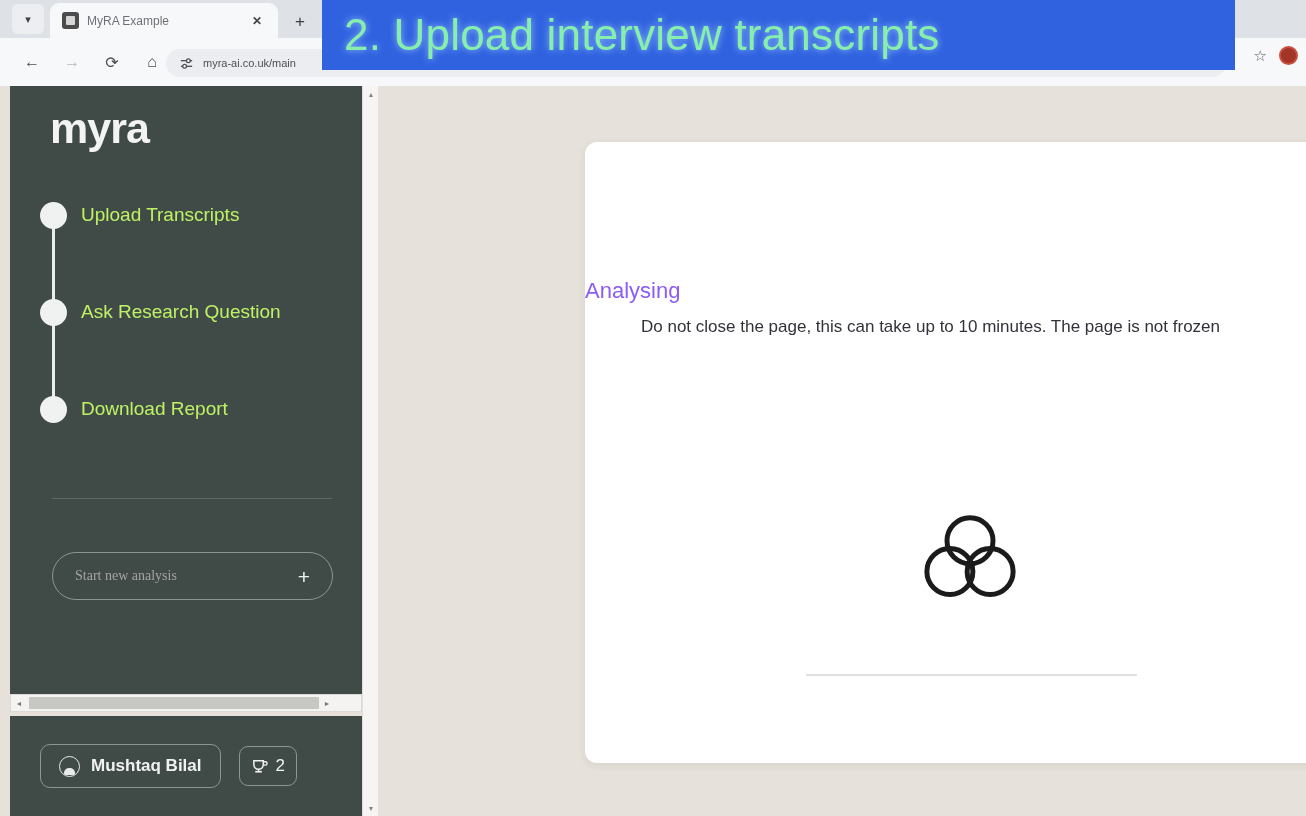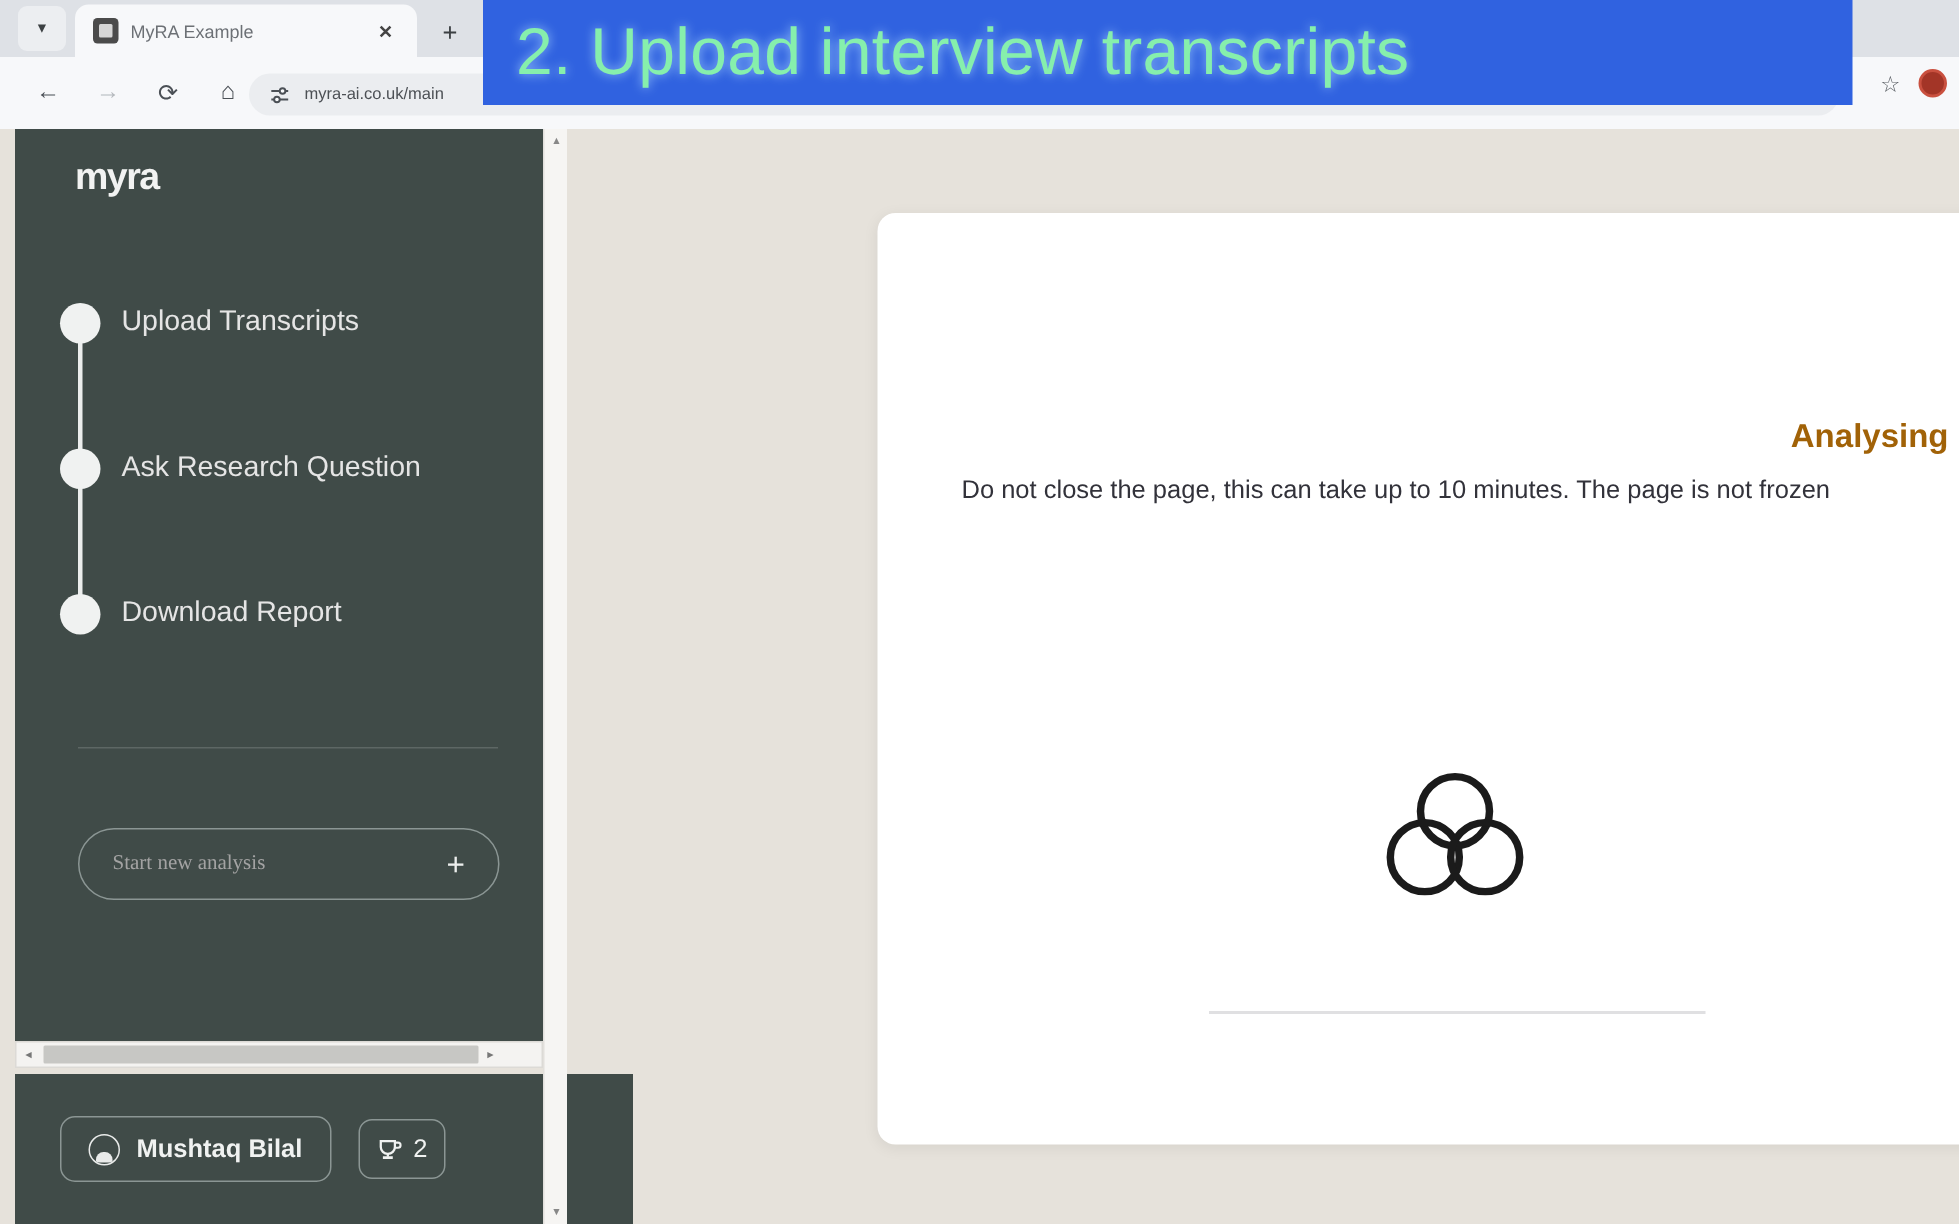--- a/index.html
+++ b/index.html
@@ -107,56 +107,56 @@
     background: #e6e2db; overflow: hidden;
   }
 
   
   .sidebar {
     position: absolute; left: 10px; top: 0; width: 352px; height: 620px;
     background: #404b48;
   }
   .brand {
     position: absolute; left: 40px; top: 18px;
-    color: #f2f3f2; font-size: 25px; font-weight: 600; letter-spacing: -1px;
+    color: #f2f3f2; font-size: 43px; font-weight: 600; letter-spacing: -1px;
   }
   .steps { position: absolute; left: 30px; top: 115px; width: 300px; }
   .step-track {
     position: absolute; left: 12px; top: 14px; width: 3px; height: 200px;
     background: #eceeed;
   }
   .step {
     position: relative; display: flex; align-items: center; gap: 14px;
     height: 28px; margin-bottom: 69px;
   }
   .step:last-child { margin-bottom: 0; }
   .step-dot {
     width: 27px; height: 27px; border-radius: 50%;
     background: #f0f2f1; flex: 0 0 auto; z-index: 2;
   }
   .step-label {
-    color: #e5e5e5; font-size: 19px; white-space: nowrap;
+    color: #bef264; font-size: 19px; white-space: nowrap;
   }
   .sidebar-divider {
     position: absolute; left: 42px; top: 412px; width: 280px; height: 1px;
     background: #5d6764;
   }
   .new-analysis-btn {
     position: absolute; left: 42px; top: 466px;
     width: 281px; height: 48px;
     border: 1.5px solid #8b9694; border-radius: 24px;
     display: flex; align-items: center; justify-content: space-between;
     padding: 0 22px;
   }
   .new-analysis-label { color: #a3a3a3; font-size: 14px; font-family: Liberation Serif, serif; }
   .new-analysis-plus { color: #eceeed; font-size: 21px; line-height: 1; }
 
   
   .sidebar-footer {
-    position: absolute; left: 10px; top: 630px; width: 412px; height: 100px;
+    position: absolute; left: 10px; top: 630px; width: 352px; height: 100px;
     background: #404b48;
     display: flex; align-items: center; gap: 18px; padding-left: 30px;
   }
   .user-chip {
     height: 44px; border: 1.5px solid #8b9694; border-radius: 10px;
     display: flex; align-items: center; gap: 11px; padding: 0 18px;
   }
   .user-avatar-icon {
     width: 21px; height: 21px; border-radius: 50%;
     border: 1.8px solid #e9ebea; flex: 0 0 auto;
@@ -206,22 +206,22 @@
   
   .card {
     position: absolute; left: 585px; top: 56px;
     width: 760px; height: 621px;
     background: #ffffff; border-radius: 12px;
     box-shadow: 0 2px 10px rgba(0,0,0,.07);
     overflow: hidden;
   }
   .card-title {
     position: absolute; left: 0; top: 136px; width: 714px;
-    text-align: right;
-    font-size: 22px; font-weight: 700; color: #a16207;
+    text-align: left;
+    font-size: 22px; font-weight: 400; color: #8b5cf6;
   }
   .card-subtitle {
     position: absolute; left: 56px; top: 173px; width: 700px;
     font-size: 17px; color: #32323a; line-height: 1.45;
   }
   .spinner-wrap {
     position: absolute; left: 0; top: 370px; width: 770px;
     display: flex; justify-content: center;
   }
   .card-divider {

